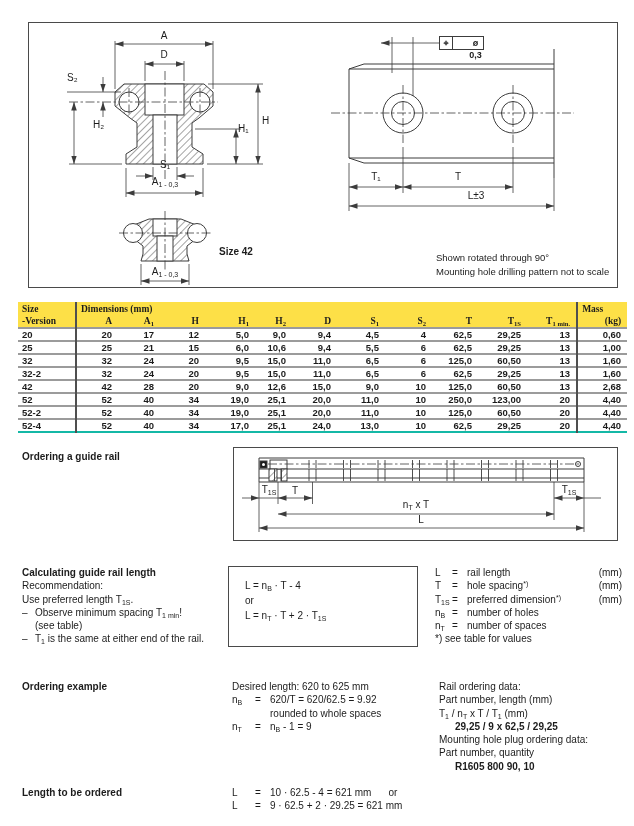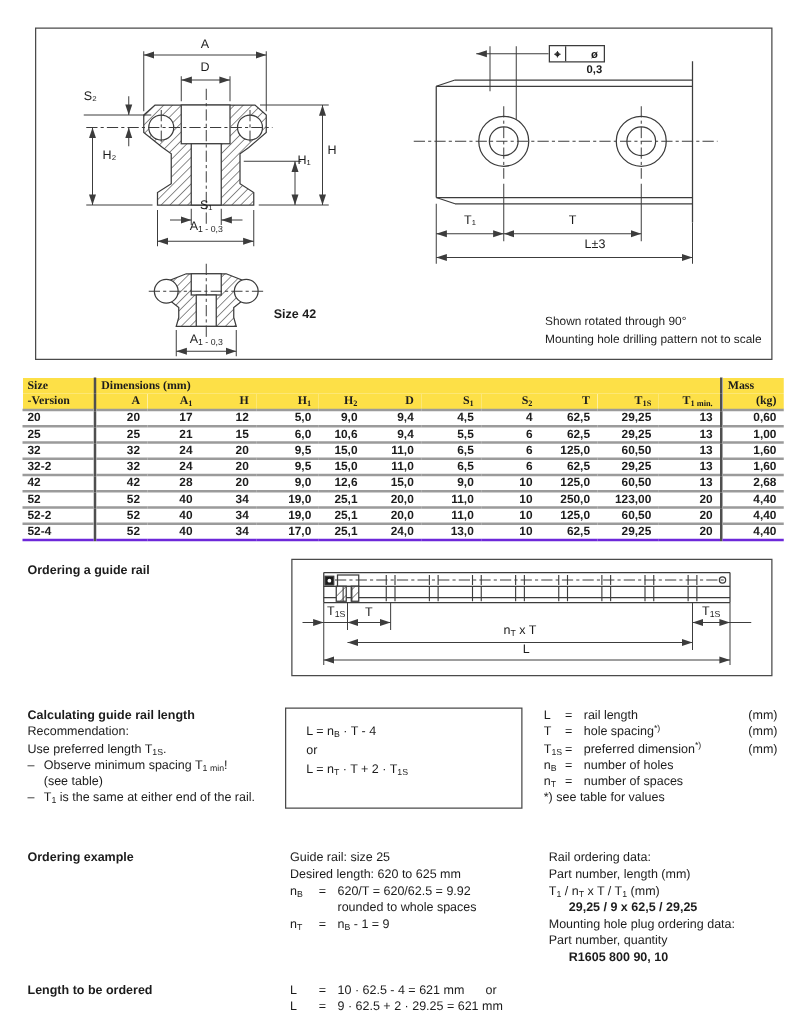--- a/index.html
+++ b/index.html
@@ -22,21 +22,21 @@
   .tolframe .c2 { flex:1; text-align:center;margin-left:15px; }
   .notes { position:absolute; left:407px; top:228px; font-size:9.5px; line-height:13.5px; }
 
   
   table.dim { position:absolute; left:18px; top:302px; width:609px; border-collapse:collapse;
     font-size:9.5px; font-weight:bold; table-layout:fixed; }
   table.dim th, table.dim td { padding:0 6px 0 4px; text-align:right; white-space:nowrap; overflow:hidden; }
   table.dim thead th { background:#fde047; height:13px;font-family:Liberation Serif, serif; }
   table.dim tbody td { height:12px; }
   table.dim tbody tr { border-top:2px solid #9b9b9b; }
-  table.dim tbody tr:last-child { border-bottom:2px solid #6d28d9;margin-left:16px; }
+  table.dim tbody tr:last-child { border-bottom:2px solid #14b8a6;margin-left:16px; }
   table.dim .lft { text-align:left; }
   table.dim .vdiv { border-left:2px solid #4f4f4f; }
 
   .rail-box { left:233px; top:447px; width:385px; height:94px; border:1.5px solid #4a4a4a; }
 
   .formula-box { left:228px; top:566px; width:190px; height:81px; border:1.5px solid #4a4a4a;
     padding:11px 0 0 16px; }
   .legend { left:435px; top:566px; width:187px; }
   .legend-row { display:flex; }
   .legend-row .sym { width:17px; }
@@ -166,21 +166,21 @@
           <line x1="374" y1="164" x2="484" y2="164" marker-start="url(#ar)" marker-end="url(#ar)"></line>
           <line x1="320" y1="183" x2="525" y2="183" marker-start="url(#ar)" marker-end="url(#ar)"></line>
         </g>
       </g>
     </svg>
 
     
     <span class="dlabel ctr" style="left:120px; top:7px;  width:30px;">A</span>
     <span class="dlabel ctr" style="left:120px; top:26px; width:30px;">D</span>
     <span class="dlabel" style="left:38px;  top:49px;">S₂</span>
-    <span class="dlabel" style="left:22px;  top:96px;padding-left:31px;">H₂</span>
+    <span class="dlabel" style="left:33px;  top:96px;padding-left:31px;">H₂</span>
     <span class="dlabel" style="left:233px; top:92px;">H</span>
     <span class="dlabel" style="left:209px; top:100px;">H₁</span>
     <span class="dlabel ctr" style="left:121px; top:136px; width:30px;">S₁</span>
     <span class="dlabel ctr" style="left:106px; top:153px; width:60px;">A<sub>1 - 0,3</sub></span>
     <span class="dlabel ctr" style="left:106px; top:243px; width:60px;">A<sub>1 - 0,3</sub></span>
     <span class="dlabel bold" style="left:190px; top:223px;">Size 42</span>
 
     <div class="tolframe">
       <span class="c1">⌖</span>
       <span class="c2">ø 0,3</span>
@@ -489,21 +489,20 @@
       <span class="eq">=</span>
       <span class="desc">number of spaces</span>
       <span class="unit"></span>
     </div>
     <div>*) see table for values</div>
   </div>
 
   <div class="abs t10 bold" style="left:22px; top:680px;">Ordering example</div>
 
   <div class="abs t10" style="left:232px; top:680px; width:200px;">
-    <div>Guide rail: size 25</div>
     <div>Desired length: 620 to 625 mm</div>
     <div class="calcrow">
       <span class="sym">n<sub>B</sub></span>
       <span class="eq">=</span>
       <span class="expr">620/T = 620/62.5 = 9.92</span>
     </div>
     <div class="calcrow">
       <span class="sym"></span>
       <span class="eq"></span>
       <span class="expr">rounded to whole spaces</span>

